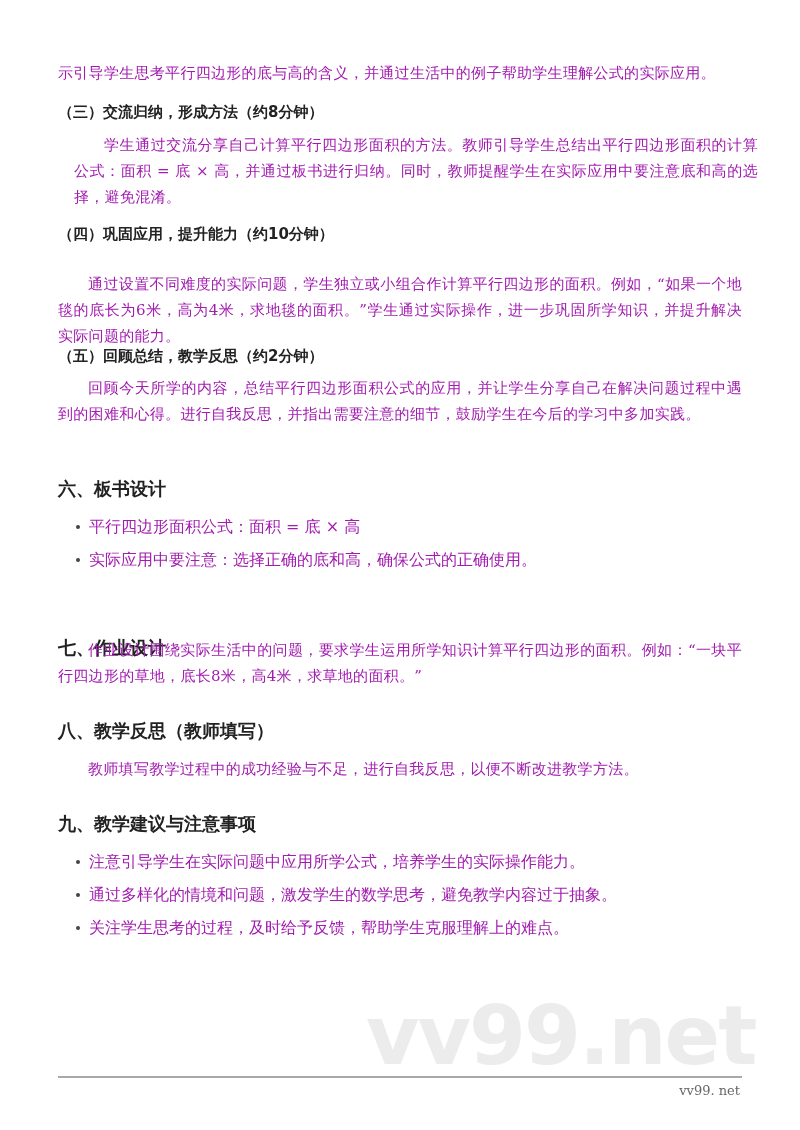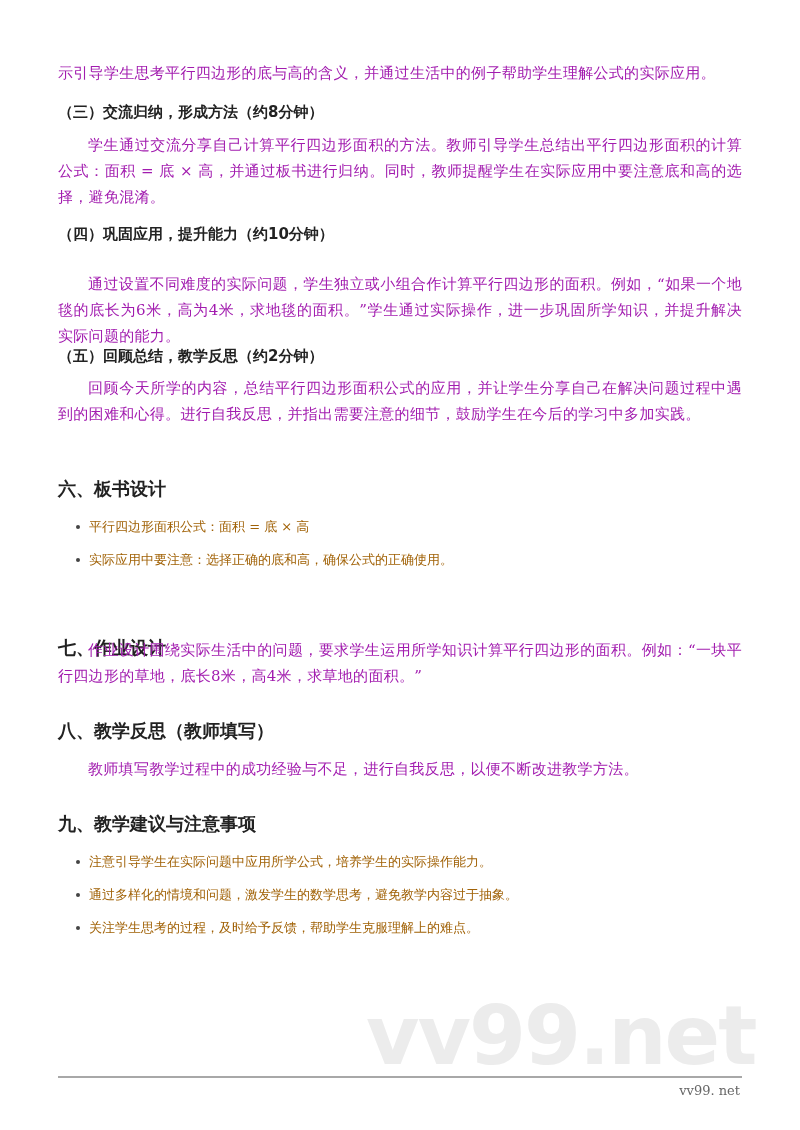--- a/index.html
+++ b/index.html
@@ -4,34 +4,34 @@
 <style>
   html, body { margin:0; padding:0; background:#ffffff; }
   body { width:800px; height:1130px; position:relative; overflow:hidden;
          font-family:"DejaVu Serif","Liberation Serif",serif; color:#333333; }
   .page { position:absolute; left:58px; top:0; width:684px; }
   .p { position:absolute; left:0; width:684px; font-size:15px; line-height:26px; color:#a21caf; letter-spacing:0.3px; text-align:justify; }
   .indent { text-indent:30px; }
   .sub { position:absolute; left:0; font-family:"DejaVu Sans","Liberation Sans",sans-serif; font-weight:bold; font-size:15px; color:#222; }
   .h2 { position:absolute; left:0; font-family:"DejaVu Sans","Liberation Sans",sans-serif; font-weight:bold; font-size:18px; color:#222; }
   .bullets { position:absolute; left:18px; width:660px; margin:0; padding:0; list-style:none; }
-  .bullets li { position:relative; padding-left:13px; font-size:13px; line-height:33px; color:#a16207; }
+  .bullets li { position:relative; padding-left:13px; font-size:16px; line-height:33px; color:#a21caf; }
   .bullets li .dot { position:absolute; left:0; top:15px; width:4px; height:4px; border-radius:50%; background:#444; }
   .watermark { position:absolute; left:366px; top:995px; font-family:"DejaVu Sans","Liberation Sans",sans-serif; font-weight:bold; font-size:82px; color:#ececec; letter-spacing:-2px; line-height:1; }
   .rule { position:absolute; left:58px; top:1076px; width:684px; height:2px; background:#a8a8a8; }
   .footer { position:absolute; right:60px; top:1083px; font-family:"DejaVu Serif","Liberation Serif",serif; font-size:13px; color:#666; }
 </style>
 </head>
 <body>
 
 <div class="page">
   <div class="p" style="top:60px;">示引导学生思考平行四边形的底与高的含义，并通过生活中的例子帮助学生理解公式的实际应用。</div>
 
   <div class="sub" style="top:103px;">（三）交流归纳，形成方法（约8分钟）</div>
-  <div class="p indent" style="top:132px;">学生通过交流分享自己计算平行四边形面积的方法。教师引导学生总结出平行四边形面积的计算公式：面积 = 底 × 高，并通过板书进行归纳。同时，教师提醒学生在实际应用中要注意底和高的选择，避免混淆。</div>
+  <div class="p indent" style="top:132px;margin-left:16px;">学生通过交流分享自己计算平行四边形面积的方法。教师引导学生总结出平行四边形面积的计算公式：面积 = 底 × 高，并通过板书进行归纳。同时，教师提醒学生在实际应用中要注意底和高的选择，避免混淆。</div>
 
   <div class="sub" style="top:225px;">（四）巩固应用，提升能力（约10分钟）</div>
   <div class="p indent" style="top:254px;margin-top:17px;">通过设置不同难度的实际问题，学生独立或小组合作计算平行四边形的面积。例如，“如果一个地毯的底长为6米，高为4米，求地毯的面积。”学生通过实际操作，进一步巩固所学知识，并提升解决实际问题的能力。</div>
 
   <div class="sub" style="top:347px;">（五）回顾总结，教学反思（约2分钟）</div>
   <div class="p indent" style="top:375px;">回顾今天所学的内容，总结平行四边形面积公式的应用，并让学生分享自己在解决问题过程中遇到的困难和心得。进行自我反思，并指出需要注意的细节，鼓励学生在今后的学习中多加实践。</div>
 
   <div class="h2" style="top:477px;">六、板书设计</div>
   <ul class="bullets" style="top:510px;">
     <li><span class="dot"></span><span>平行四边形面积公式：面积 = 底 × 高</span></li>

